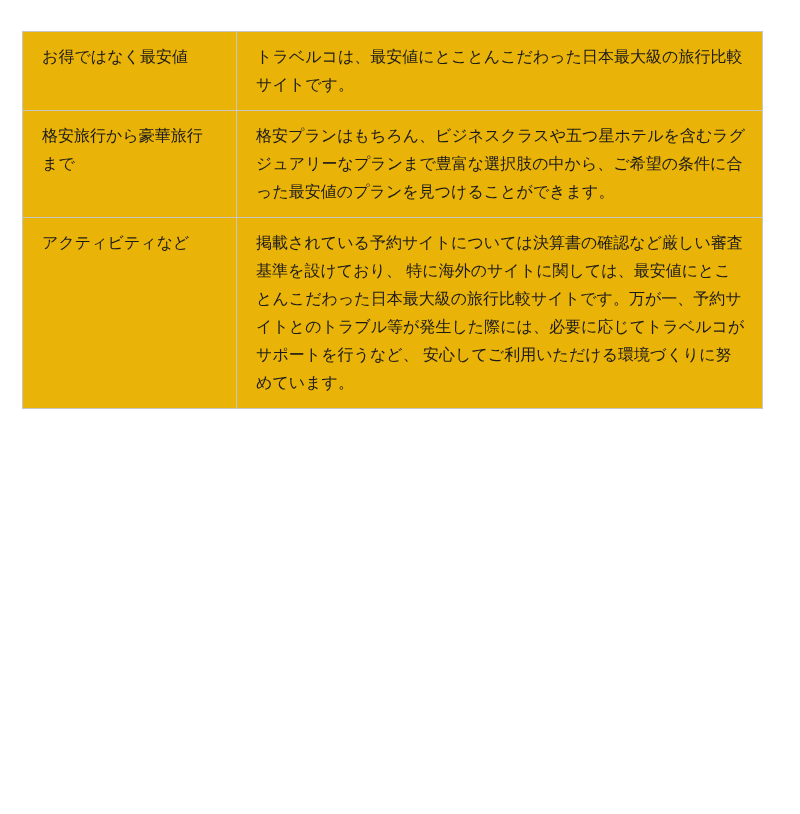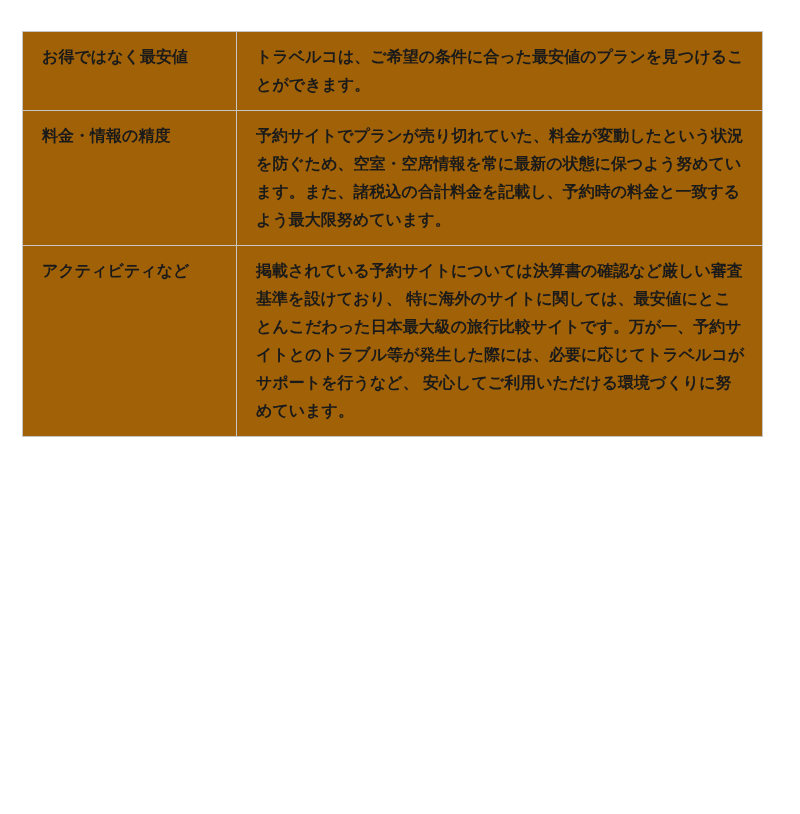--- a/index.html
+++ b/index.html
@@ -23,22 +23,22 @@
     background: #ffffff;
   }
   .feature-table col.col-feature { width: 214px; }
   .cell {
     border: 1px solid #c6c6c6;
     vertical-align: top;
     font-size: 16px;
     line-height: 28px;
     color: #1a1a1a;
     text-align: left;
-    font-weight: 700;
-    background: #a16207;
+    font-weight: 400;
+    background: #eab308;
   }
   .label-cell {
     padding: 11px 19px 11px 19px;
   }
   .desc-cell {
     padding: 11px 16px 11px 19px;
     overflow-wrap: break-word;
     line-break: anywhere;
   }
 </style>
@@ -46,24 +46,24 @@
 <body>
 
 <table class="feature-table">
   <colgroup>
     <col class="col-feature">
     <col class="col-description">
   </colgroup>
   <tbody id="table-body">
       <tr>
         <td class="cell label-cell">お得ではなく最安値</td>
-        <td class="cell desc-cell">トラベルコは、ご希望の条件に合った最安値のプランを見つけることができます。</td>
+        <td class="cell desc-cell">トラベルコは、最安値にとことんこだわった日本最大級の旅行比較サイトです。</td>
       </tr>
       <tr>
-        <td class="cell label-cell">料金・情報の精度</td>
-        <td class="cell desc-cell">予約サイトでプランが売り切れていた、料金が変動したという状況を防ぐため、空室・空席情報を常に最新の状態に保つよう努めています。また、諸税込の合計料金を記載し、予約時の料金と一致するよう最大限努めています。</td>
+        <td class="cell label-cell">格安旅行から豪華旅行まで</td>
+        <td class="cell desc-cell">格安プランはもちろん、ビジネスクラスや五つ星ホテルを含むラグジュアリーなプランまで豊富な選択肢の中から、ご希望の条件に合った最安値のプランを見つけることができます。</td>
       </tr>
       <tr>
         <td class="cell label-cell">アクティビティなど</td>
         <td class="cell desc-cell">掲載されている予約サイトについては決算書の確認など厳しい審査基準を設けており、 特に海外のサイトに関しては、最安値にとことんこだわった日本最大級の旅行比較サイトです。万が一、予約サイトとのトラブル等が発生した際には、必要に応じてトラベルコがサポートを行うなど、 安心してご利用いただける環境づくりに努めています。</td>
       </tr>
     </tbody>
 </table>
 
 </body></html>

